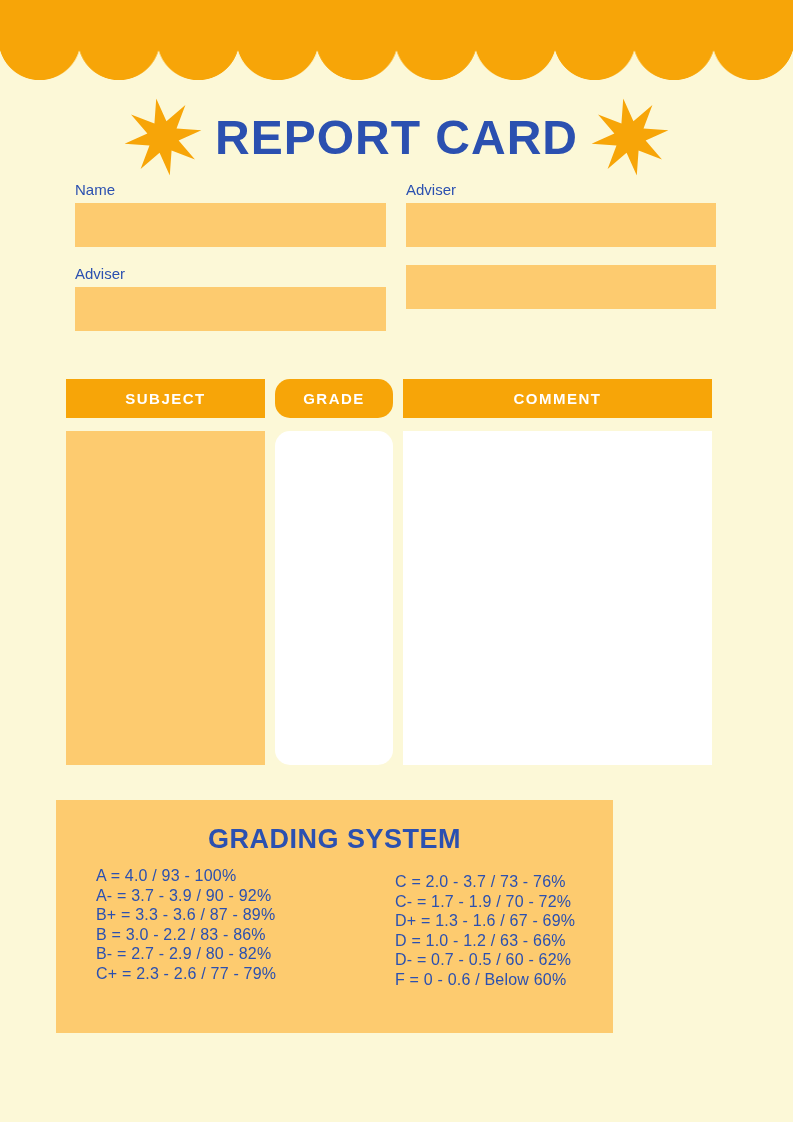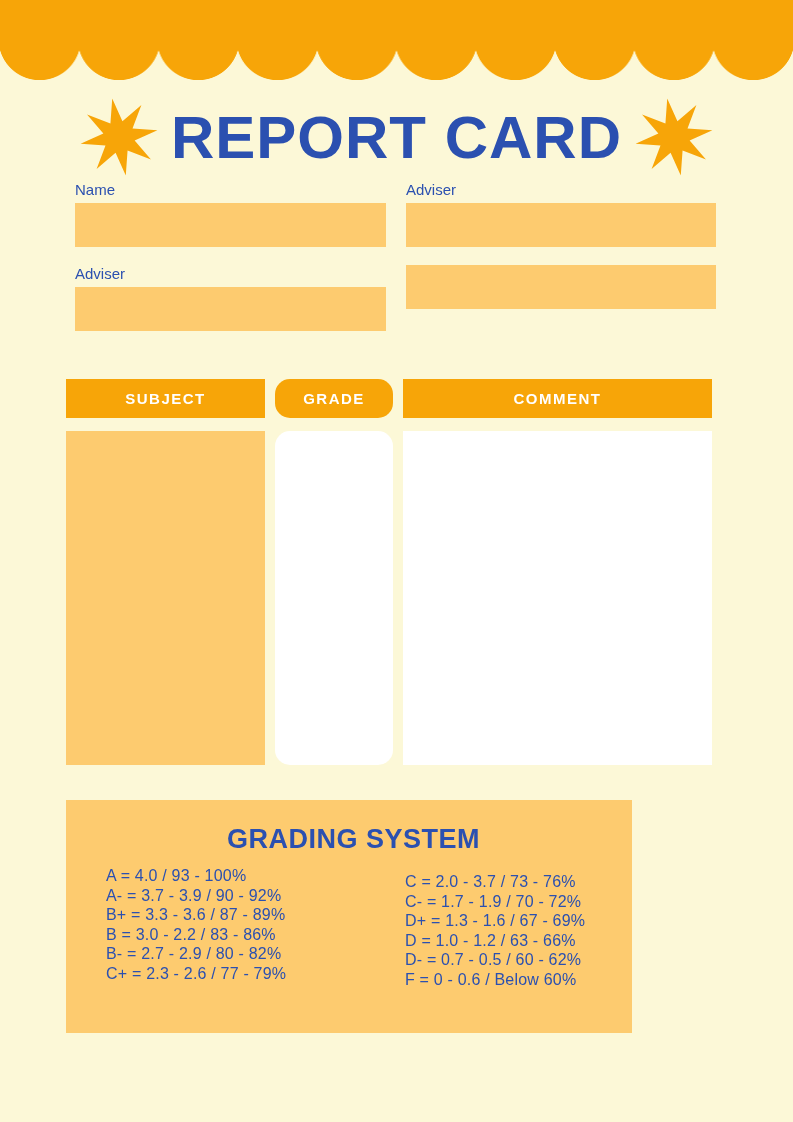--- a/index.html
+++ b/index.html
@@ -30,21 +30,21 @@
   }
 
   
   .title-row{
     position:absolute; top:96px; left:0; width:793px; height:82px;
     display:flex; align-items:center; justify-content:center; gap:13px;
   }
   .star{ width:78px; height:78px; color:var(--orange,#F7A508); transform:rotate(-10deg); flex:0 0 auto;}
   .page-title{
     margin:0;
-    font-size:60px;
+    font-size:48px;
     font-weight:800;
     letter-spacing:1px;
     color:var(--blue,#2B50B0);
     white-space:nowrap;
   }
 
   
   .form-grid{
     position:absolute; top:181px; left:75px; width:641px;
     display:grid;
@@ -91,23 +91,22 @@
     font-weight:800;
     letter-spacing:1.5px;
     text-align:center;
   }
   .td{ height:334px; }
   .td-subject{ background:var(--light-orange,#FDCB6F); }
   .td-white{ background:var(--white,#FFFFFF); }
 
   
   .grading-box{
-    position:absolute; top:800px; left:66px; width:557px; height:233px;
+    position:absolute; top:800px; left:56px; width:557px; height:233px;
     background:var(--light-orange,#FDCB6F);
-    padding-left:9px;
   }
   .grading-title{
     margin:0;
     padding-top:24px;
     text-align:center;
     font-size:27px;
     font-weight:800;
     letter-spacing:0.5px;
     color:var(--blue,#2B50B0);
   }

